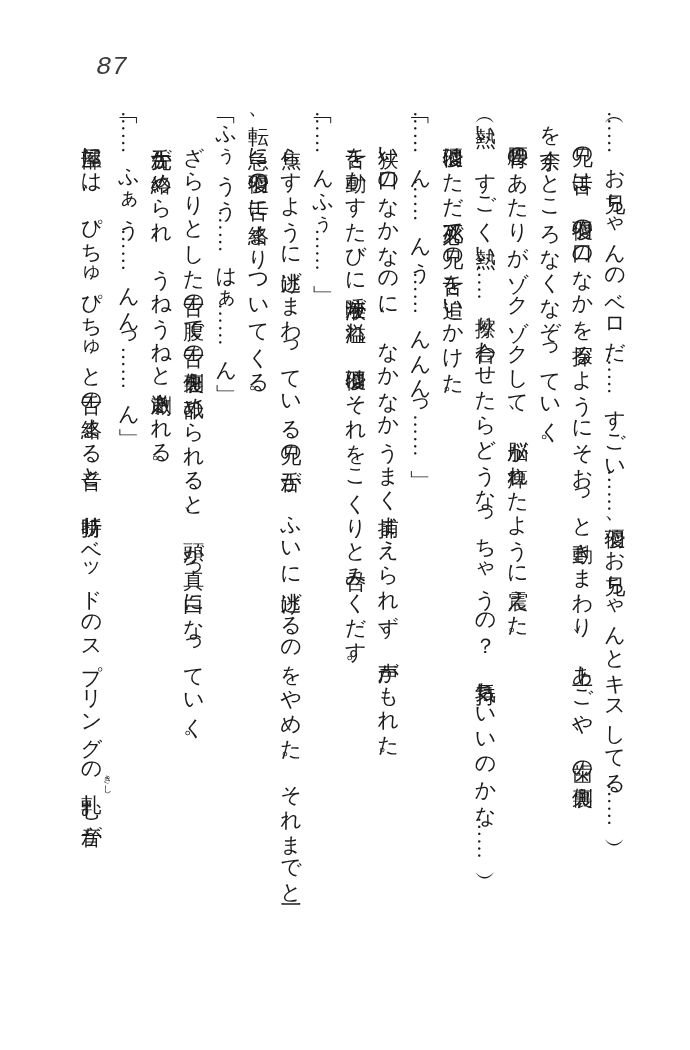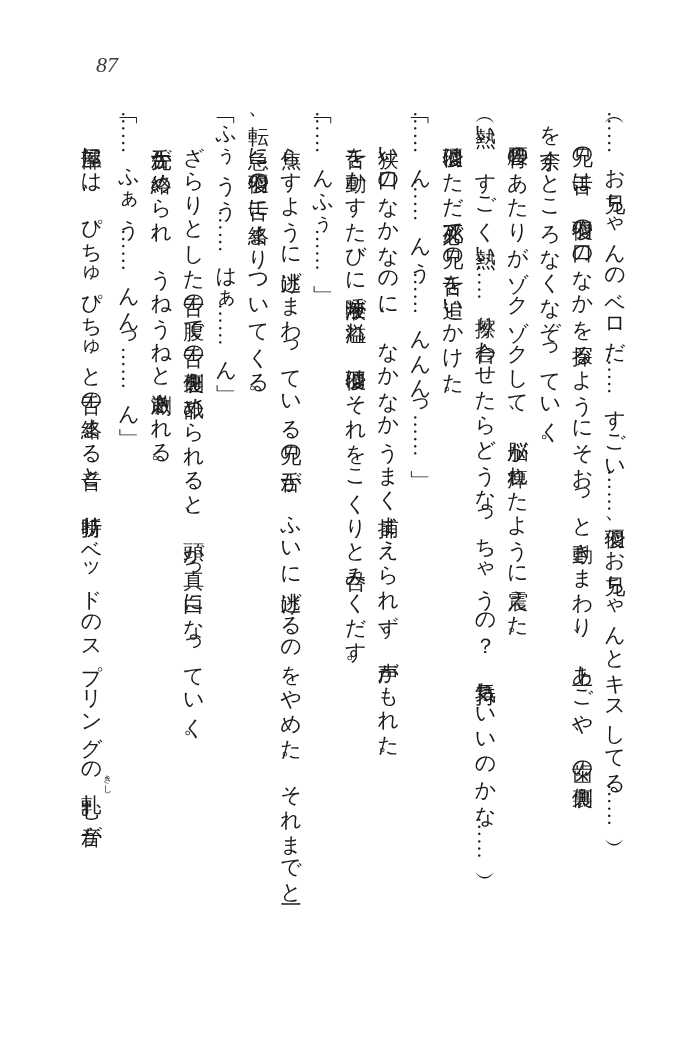--- a/index.html
+++ b/index.html
@@ -13,23 +13,23 @@
     height: 1050px;
     background: #ffffff;
     overflow: hidden;
     font-family: "Liberation Serif", "DejaVu Serif", serif;
   }
   .page-number {
     position: absolute;
     left: 96px;
     top: 52px;
     font-style: italic;
-    font-size: 22px;
+    font-size: 26px;
     color: #3c3c3c;
-    font-family: Liberation Serif, serif;
+    font-family: Liberation Mono, monospace;
   }
   .text-block {
     position: absolute;
     top: 110px;
     right: 59px;
     height: 842px;
     writing-mode: vertical-rl;
     -webkit-writing-mode: vertical-rl;
     text-orientation: mixed;
     font-size: 21px;

